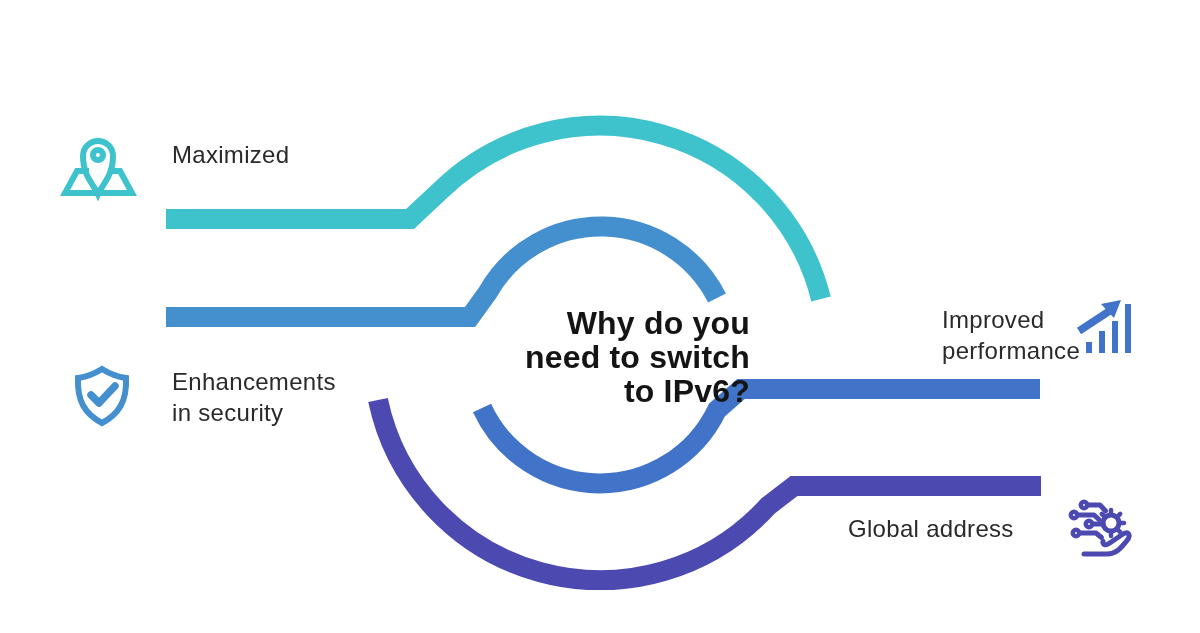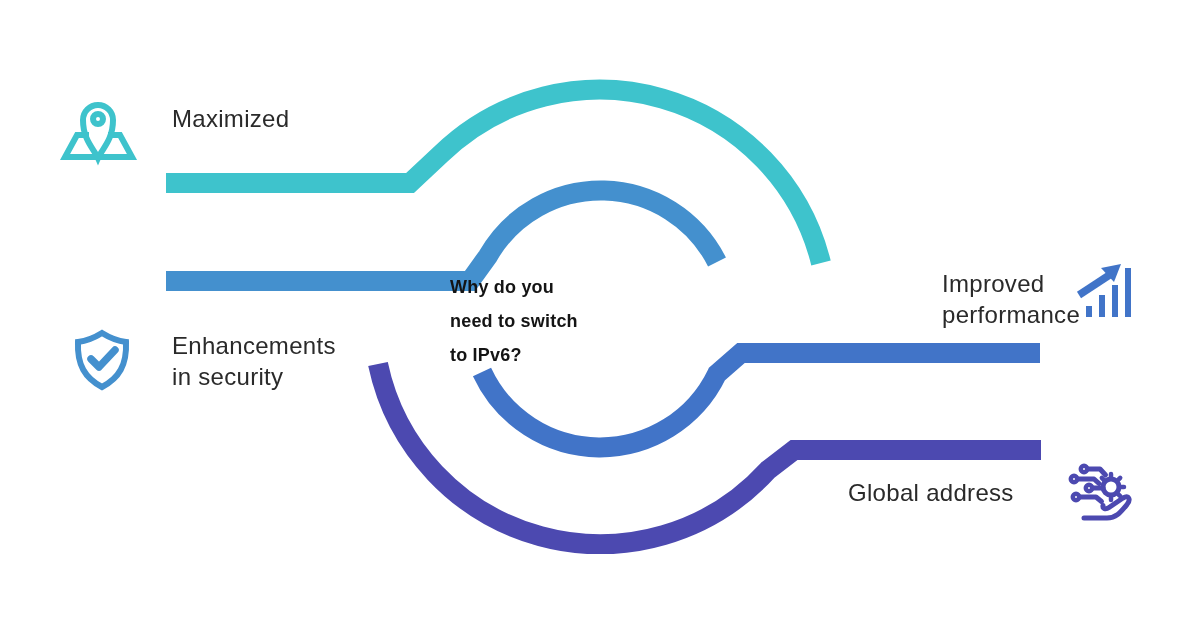--- a/index.html
+++ b/index.html
@@ -1,27 +1,28 @@
 <!DOCTYPE html>
 <html><head>
 <meta charset="utf-8">
 <style>
   html,body{margin:0;padding:0;background:#ffffff;}
   .canvas{
     position:relative;width:1200px;height:554px;background:#ffffff;overflow:hidden;
     font-family:"Liberation Sans", sans-serif;
+    margin-top:36px;
   }
   .connectors{position:absolute;left:0;top:0;width:1200px;height:633px;}
   .icon{position:absolute;}
   .label{
     position:absolute;font-size:24px;line-height:31px;color:#2a2a2a;letter-spacing:0.3px;
   }
   .center-title{
-    position:absolute;left:450px;top:270px;width:300px;text-align:left;
-    font-weight:bold;font-size:18px;line-height:34px;color:#141414;letter-spacing:0.2px;
+    position:absolute;left:450px;top:270px;width:300px;text-align:right;
+    font-weight:bold;font-size:32px;line-height:34px;color:#141414;letter-spacing:0.2px;
   }
 </style>
 </head>
 <body>
 
 <div class="canvas">
 
   <svg class="connectors" viewBox="0 0 1200 633" aria-hidden="true">
     <path d="M 166 183 H 410 L 441 154 A 228 228 0 0 1 821 263" fill="none" stroke-width="20" stroke-linejoin="miter" stroke="#3EC3CC"></path>
     <path d="M 166 281 H 470 L 488 256 A 130 130 0 0 1 717 262" fill="none" stroke-width="20" stroke-linejoin="miter" stroke="#4490CE"></path>

